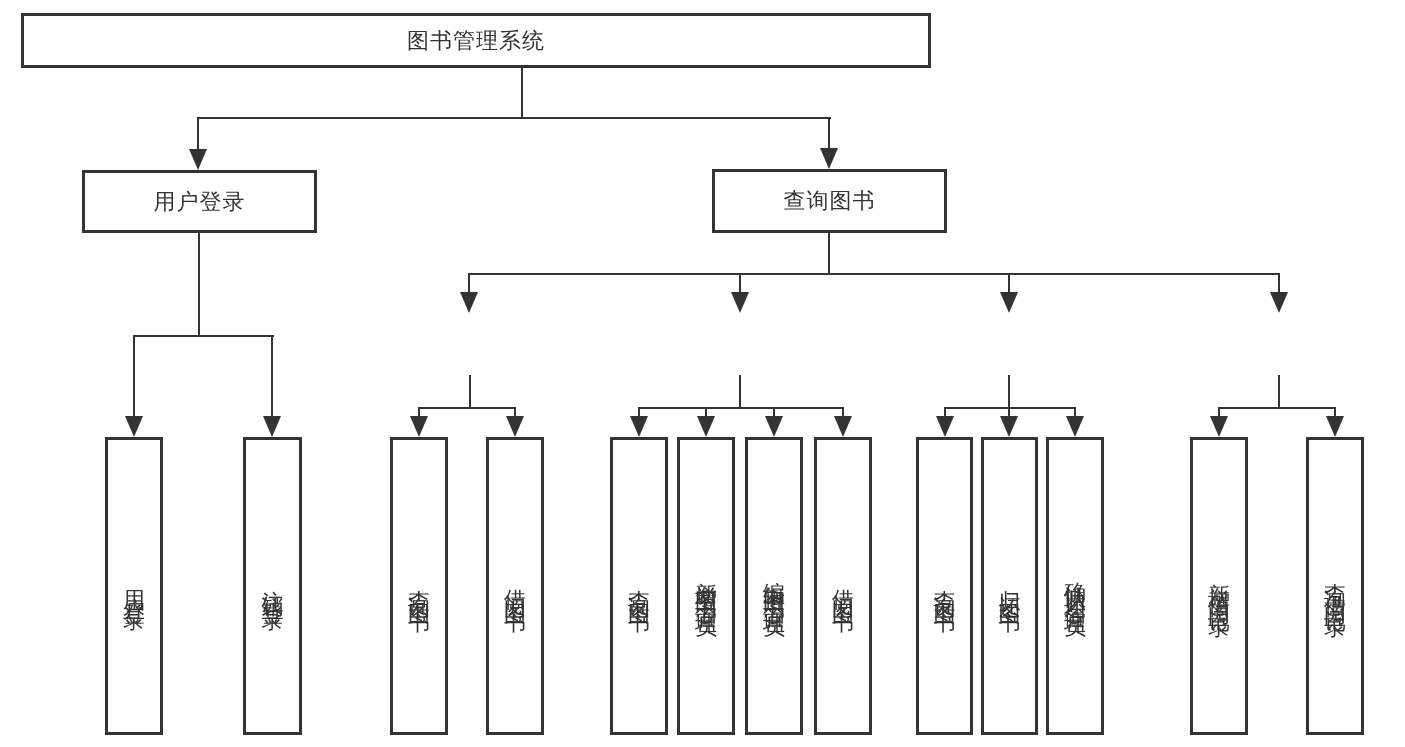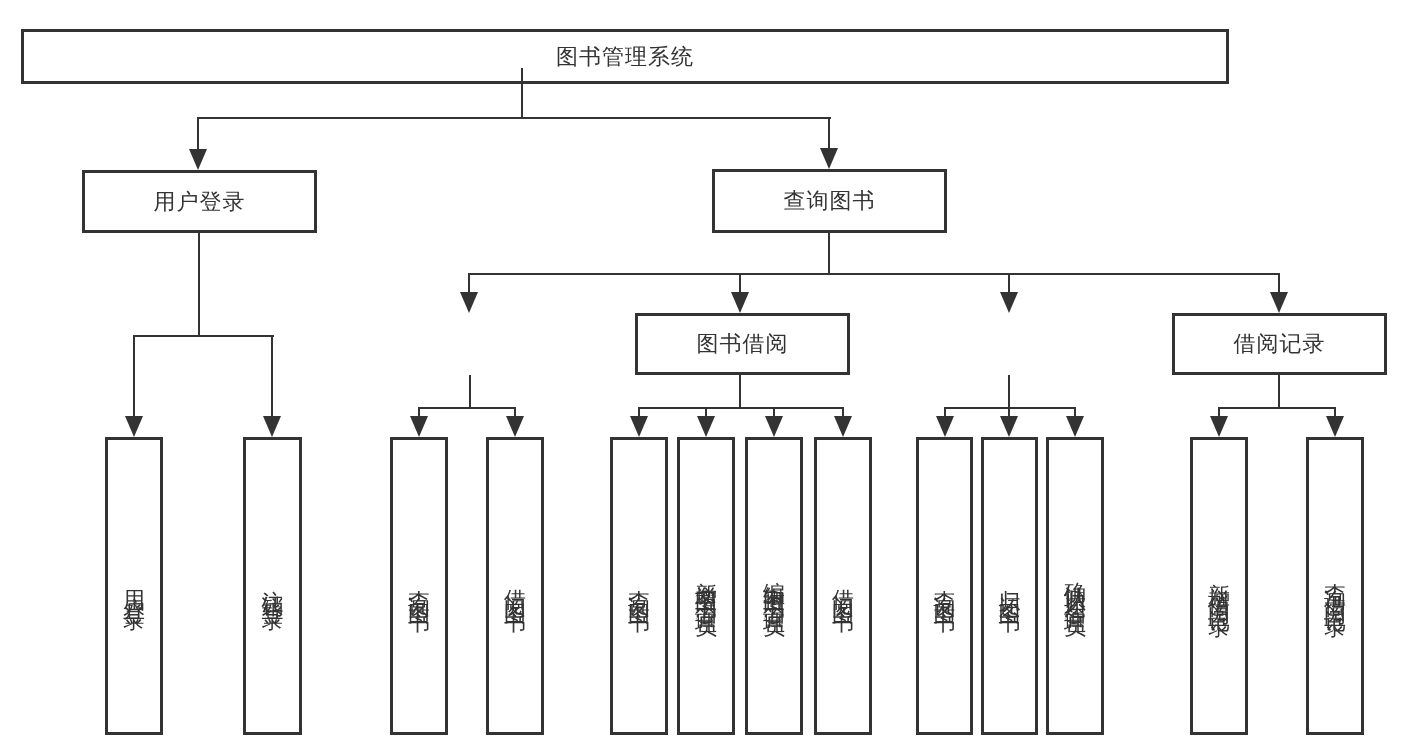--- a/index.html
+++ b/index.html
@@ -64,21 +64,21 @@
     font-size: 19px;
     color: #ababab;
     white-space: nowrap;
   }
 </style>
 </head>
 <body>
 
 <div id="canvas">
 
-  <div class="node h" style="left:21px; top:29px; width:1208px; height:55px;">
+  <div class="node h" style="left:21px; top:13px; width:910px; height:55px;">
     <span class="lbl">图书管理系统</span>
   </div>
 
   <div class="line vline" style="left:521px; top:68px; height:49px;"></div>
   <div class="line hline" style="left:197px; top:117px; width:634px;"></div>
   <div class="line vline" style="left:197px; top:117px; height:32px;"></div>
   <div class="arrow" style="left:189px; top:149px;"></div>
   <div class="line vline" style="left:828px; top:117px; height:32px;"></div>
   <div class="arrow" style="left:820px; top:148px;"></div>
 
@@ -100,26 +100,20 @@
   <div class="line hline" style="left:468px; top:273px; width:812px;"></div>
   <div class="line vline" style="left:468px; top:273px; height:21px;"></div>
   <div class="arrow" style="left:460px; top:292px;"></div>
   <div class="line vline" style="left:739px; top:273px; height:21px;"></div>
   <div class="arrow" style="left:731px; top:292px;"></div>
   <div class="line vline" style="left:1008px; top:273px; height:21px;"></div>
   <div class="arrow" style="left:1000px; top:292px;"></div>
   <div class="line vline" style="left:1278px; top:273px; height:21px;"></div>
   <div class="arrow" style="left:1270px; top:292px;"></div>
 
-  <div class="node h" style="left:635px; top:313px; width:215px; height:62px;">
-    <span class="lbl">图书借阅</span>
-  </div>
-  <div class="node h" style="left:1172px; top:313px; width:215px; height:62px;">
-    <span class="lbl">借阅记录</span>
-  </div>
 
   <div class="line vline" style="left:469px; top:375px; height:32px;"></div>
   <div class="line hline" style="left:418px; top:407px; width:98px;"></div>
   <div class="line vline" style="left:418px; top:407px; height:10px;"></div>
   <div class="arrow" style="left:410px; top:416px;"></div>
   <div class="line vline" style="left:514px; top:407px; height:10px;"></div>
   <div class="arrow" style="left:506px; top:416px;"></div>
 
   <div class="line vline" style="left:739px; top:375px; height:32px;"></div>
   <div class="line hline" style="left:638px; top:407px; width:206px;"></div>

